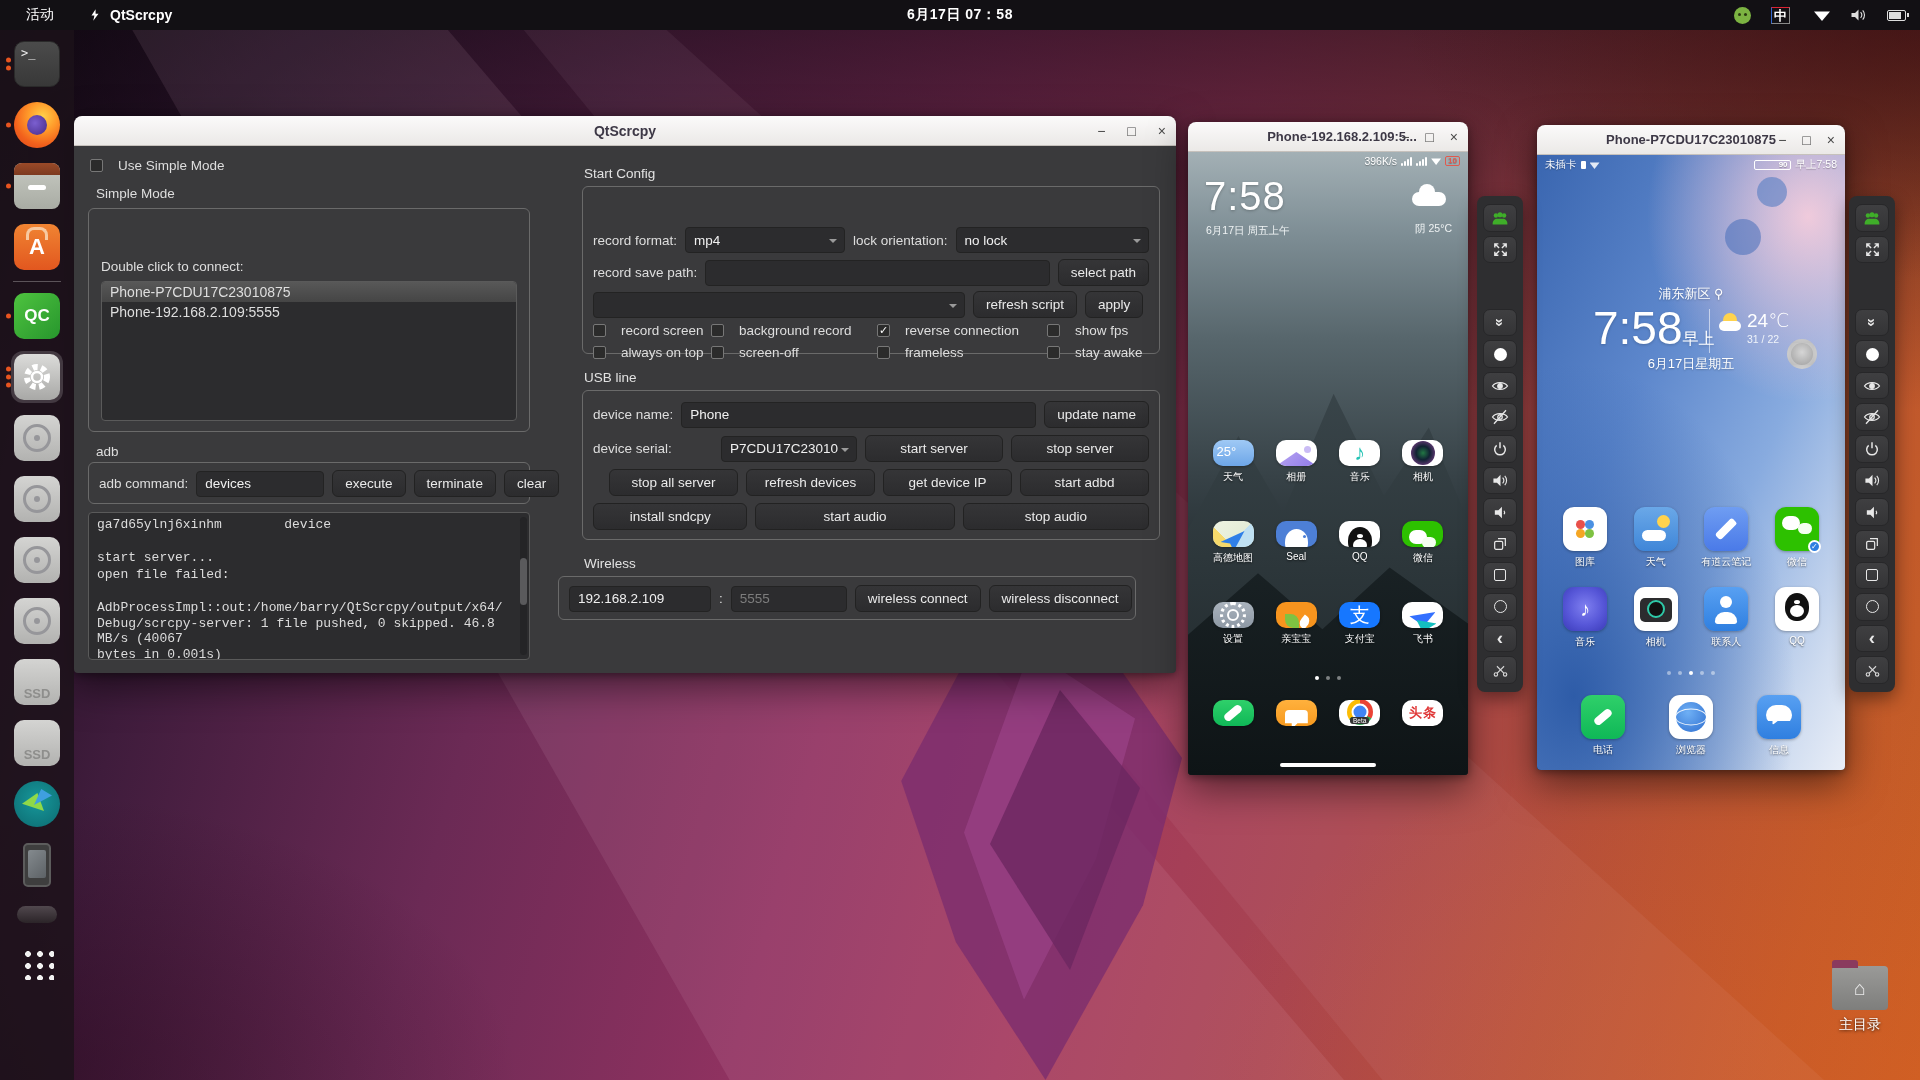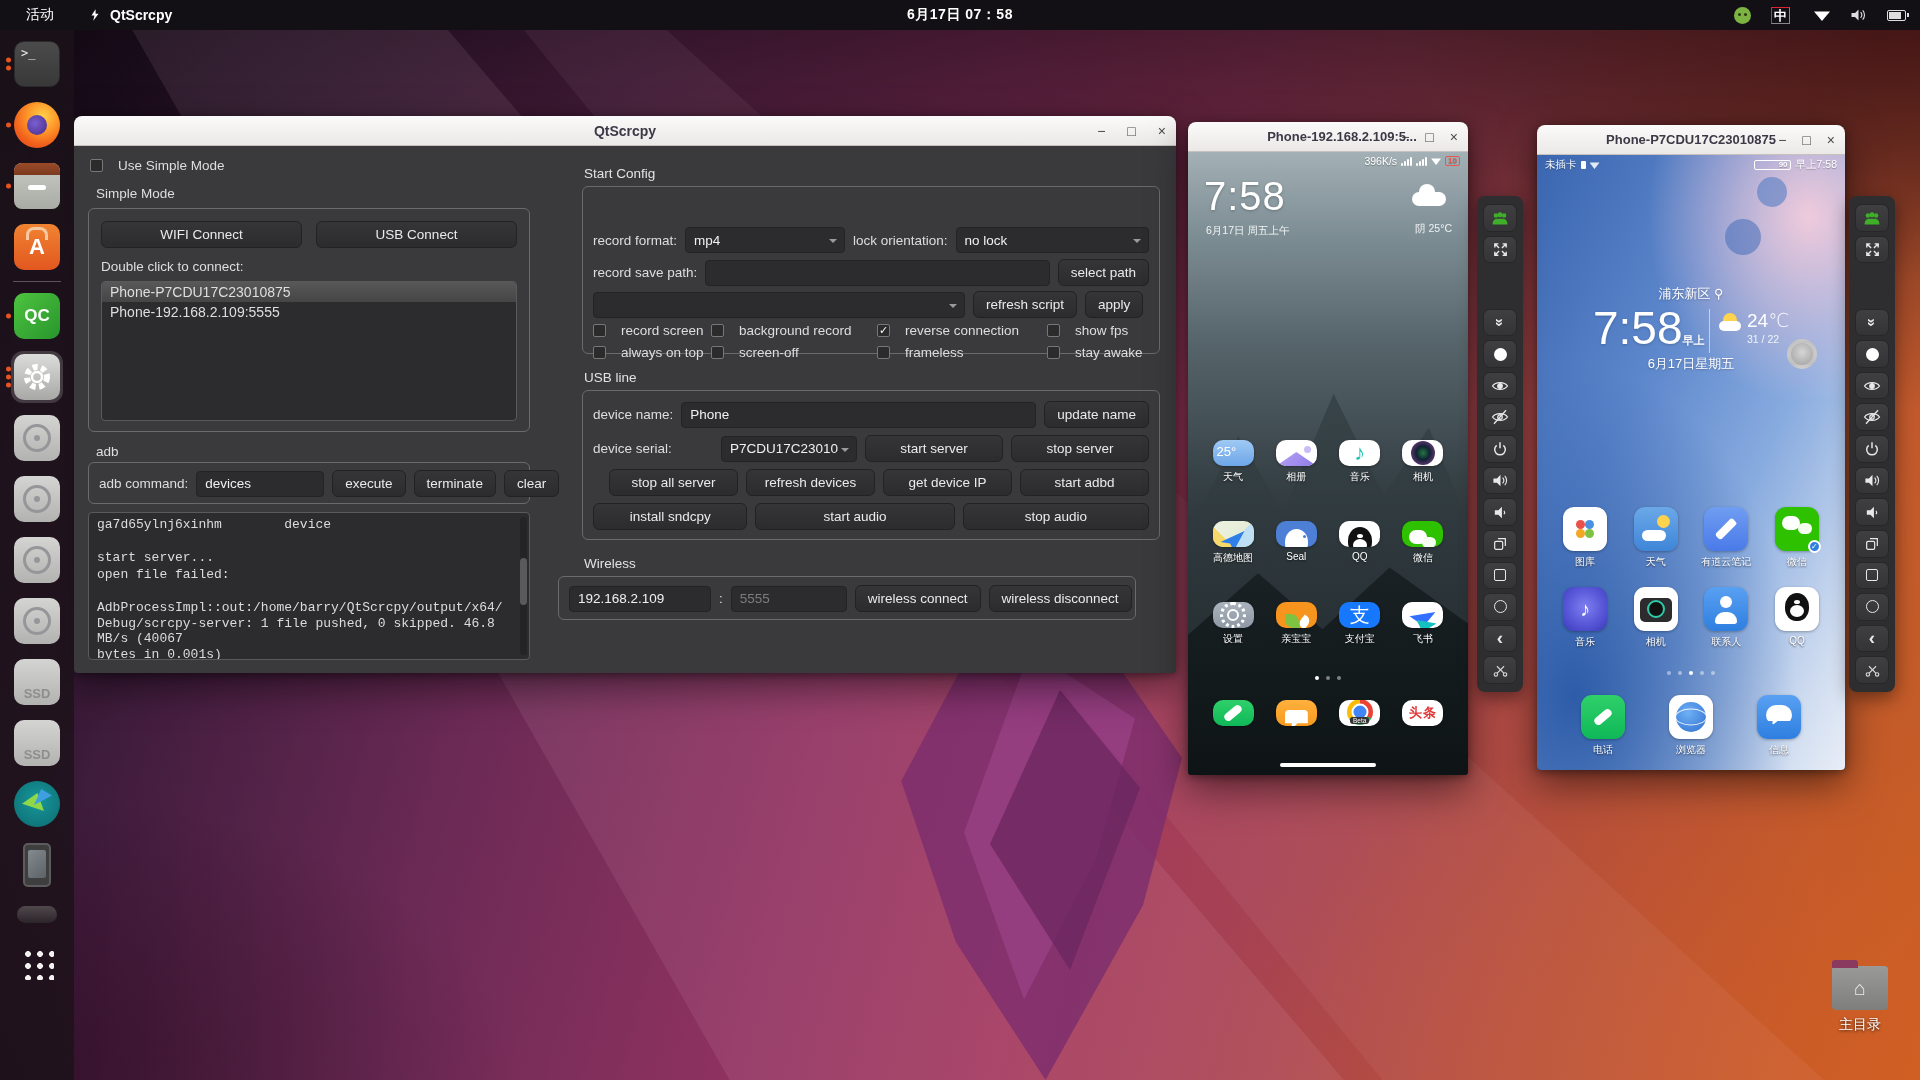--- a/index.html
+++ b/index.html
@@ -197,21 +197,21 @@
   #p2{left:1537px;top:125px;width:308px;height:645px;background:#111;}
   #p2 .screen{position:absolute;left:0;top:30px;right:0;bottom:0;border-radius:0 0 4px 4px;overflow:hidden;
     background:radial-gradient(95% 55% at 88% 10%,rgba(246,205,220,.95) 0%,rgba(246,205,220,0) 55%),
       radial-gradient(120% 90% at 12% 88%,#2e5ca8 0%,rgba(46,92,168,0) 60%),
       linear-gradient(115deg,#3a66b0 0%,#5d87cc 35%,#88abdf 62%,#cfdcf0 88%,#e9eef7 100%);}
   #p2 .dc1{position:absolute;right:58px;top:22px;width:30px;height:30px;border-radius:50%;background:rgba(85,125,195,.6);}
   #p2 .dc2{position:absolute;right:84px;top:64px;width:36px;height:36px;border-radius:50%;background:rgba(70,110,185,.55);}
   #p2 .ball{position:absolute;right:28px;top:184px;width:30px;height:30px;border-radius:50%;background:radial-gradient(circle at 50% 42%,#d6d6d6,#9e9e9e);border:4px solid rgba(215,215,215,.55);}
   #p2 .loc{position:absolute;left:0;right:0;top:130px;text-align:center;color:#fff;font-size:13px;text-shadow:0 1px 2px rgba(0,0,0,.25);}
   #p2 .bigclock{position:absolute;left:56px;top:146px;color:#fff;font-size:46px;font-weight:300;text-shadow:0 1px 3px rgba(0,0,0,.2);}
-  #p2 .csuf{font-size:11px;font-weight:700;}
+  #p2 .csuf{font-size:16px;font-weight:400;}
   #p2 .vdiv{position:absolute;left:172px;top:154px;width:1px;height:44px;background:rgba(255,255,255,.55);}
   #p2 .wsun{position:absolute;left:186px;top:158px;width:14px;height:14px;border-radius:50%;background:#ffd34d;}
   #p2 .wcloud{position:absolute;left:182px;top:166px;width:22px;height:10px;background:#fff;border-radius:8px;}
   #p2 .temp{position:absolute;left:210px;top:154px;color:#fff;font-size:19px;font-weight:300;}
   #p2 .hilo{position:absolute;left:210px;top:178px;color:#f0f4fa;font-size:10.5px;}
   #p2 .pdate{position:absolute;left:0;right:0;top:200px;text-align:center;color:#fff;font-size:13px;text-shadow:0 1px 2px rgba(0,0,0,.25);}
   #p2 .cell{width:64px;}
   #p2 .ic{width:44px;height:44px;border-radius:11px;}
   .i-gallery2{background:#fff;}
   .i-gallery2::before{content:"";position:absolute;left:13px;top:13px;width:9px;height:9px;border-radius:50%;background:#e8504a;
@@ -370,24 +370,20 @@
     </div>
     <div id="mainbody">
 
       <div id="lp-check" class="ckb">
         <span class="box"></span>
         <span class="lab">Use Simple Mode</span>
       </div>
       <div id="lp-simple" class="lab">Simple Mode</div>
 
       <div class="gbox" id="lp-g1">
-        <div class="bros">
-          <div class="btn">WIFI Connect</div>
-          <div class="btn">USB Connect</div>
-        </div>
         <div id="lp-dc" class="lab">Double click to connect:</div>
         <div id="lp-list">
           <div class="row sel">Phone-P7CDU17C23010875</div>
           <div class="row">Phone-192.168.2.109:5555</div>
         </div>
       </div>
 
       <div id="lp-adb" class="lab">adb</div>
       <div class="gbox" id="lp-g2">
         <div class="frow">

